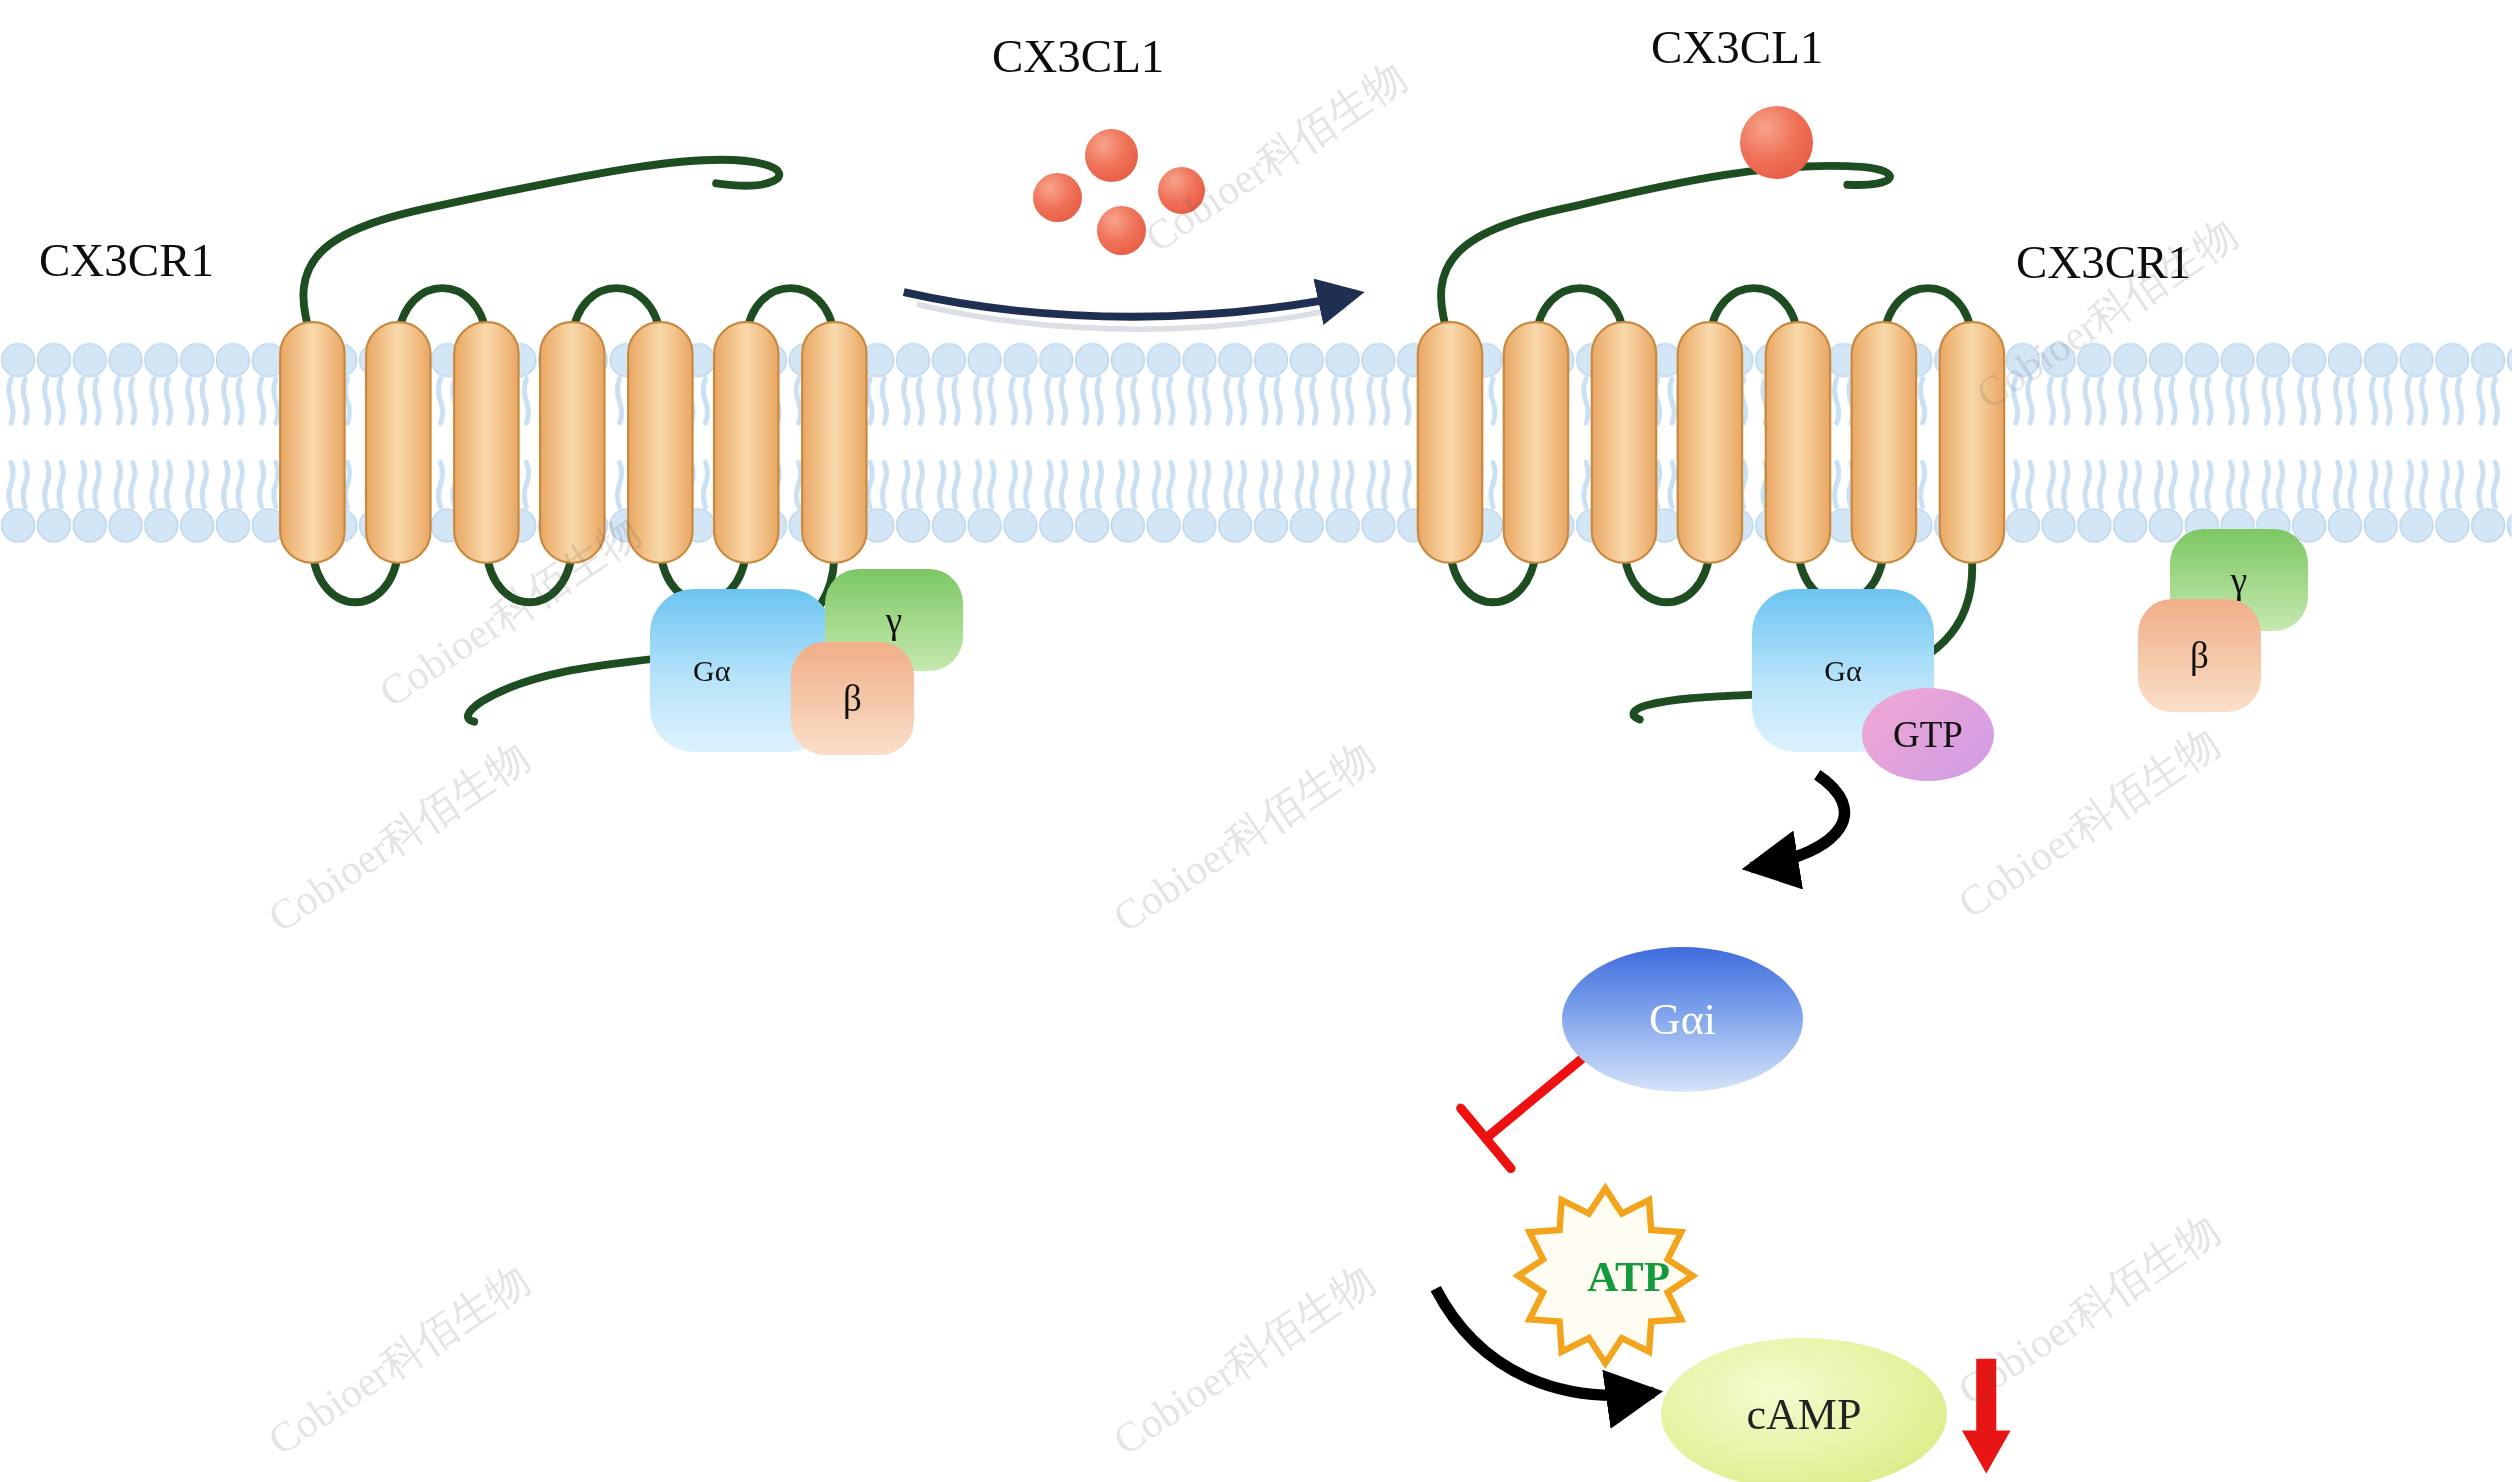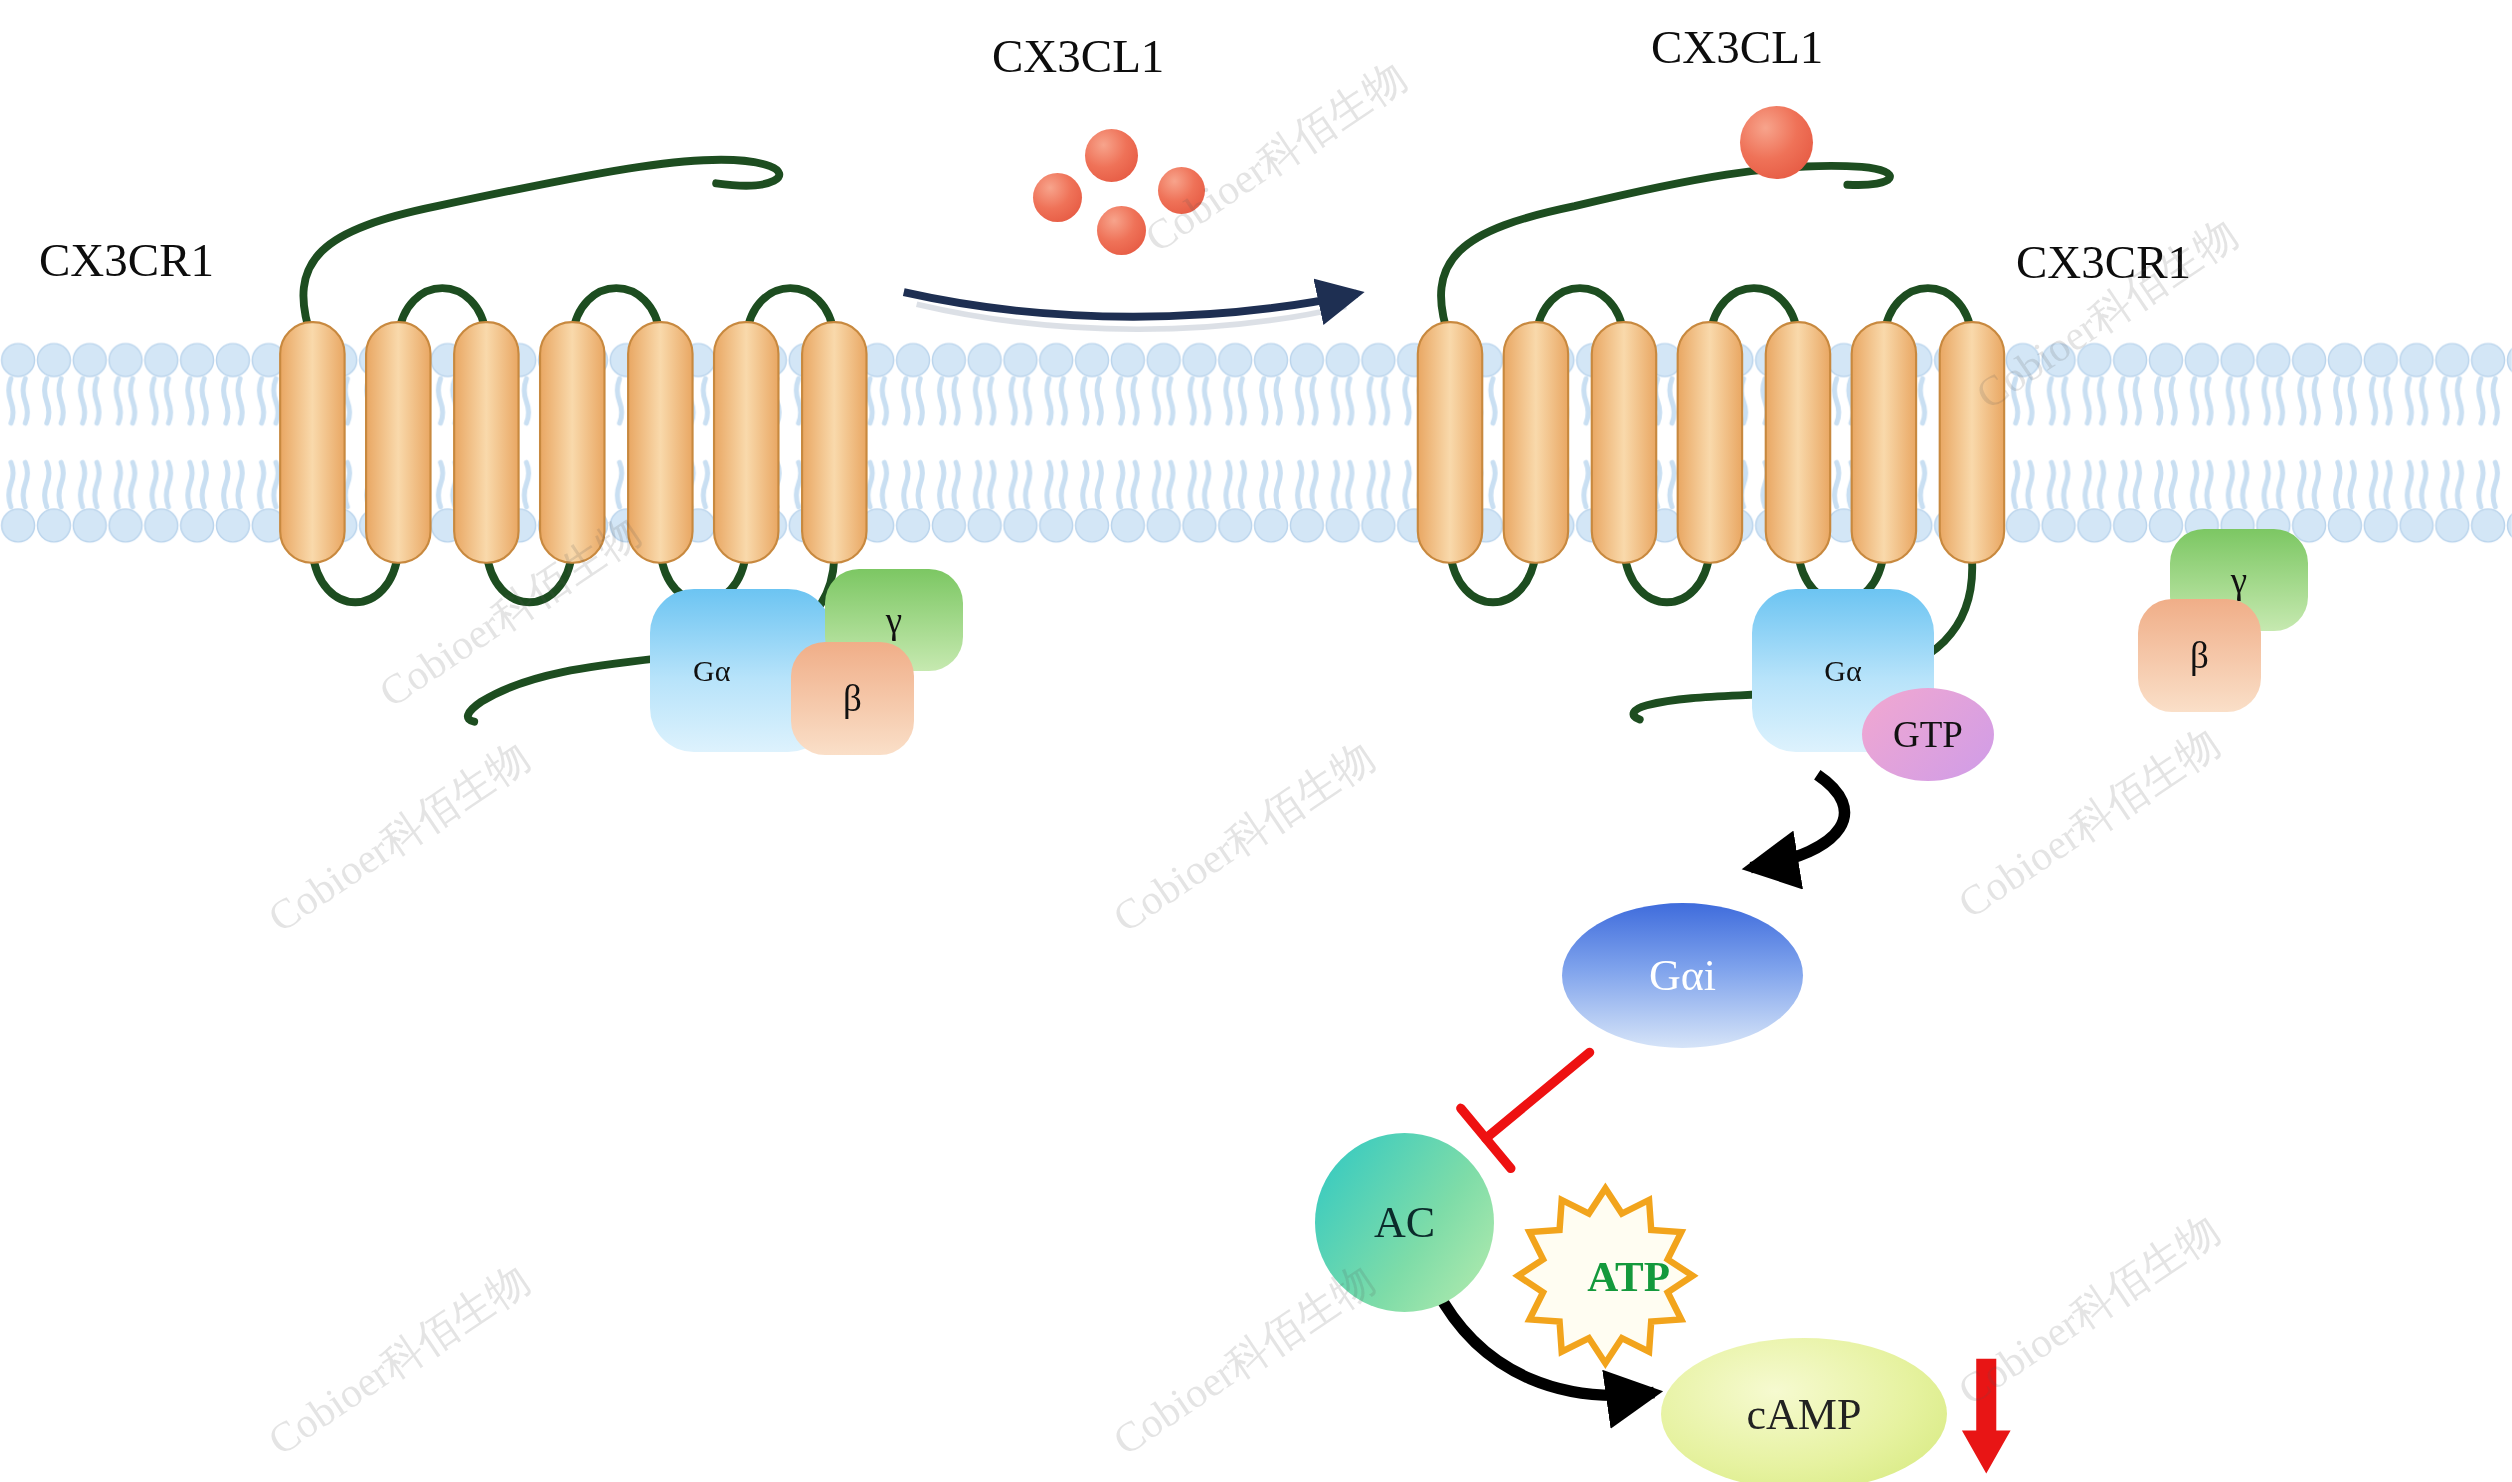--- a/index.html
+++ b/index.html
@@ -142,25 +142,22 @@
   <div class="node gtp" style="left:1862px;top:688px">
     <span>GTP</span>
   </div>
   <div class="node gamma" style="left:2170px;top:529px">
     <span>γ</span>
   </div>
   <div class="node beta" style="left:2138px;top:599px">
     <span>β</span>
   </div>
 
-  <div class="node gai" style="left:1562px;top:903px">
+  <div class="node gai" style="left:1562px;top:947px">
     <span>Gαi</span>
-  </div>
-  <div class="node ac" style="left:1315px;top:1133px">
-    <span>AC</span>
   </div>
   <div class="node camp" style="left:1661px;top:1338px">
     <span>cAMP</span>
   </div>
 
   <div class="lbl big" style="left:39px;top:233px">CX3CR1</div>
   <div class="lbl big" style="left:992px;top:29px">CX3CL1</div>
   <div class="lbl big" style="left:1651px;top:20px">CX3CL1</div>
   <div class="lbl big" style="left:2016px;top:235px">CX3CR1</div>
   <div class="lbl atp-lbl" style="left:1541px;top:1252px;width:129px">ATP</div>

